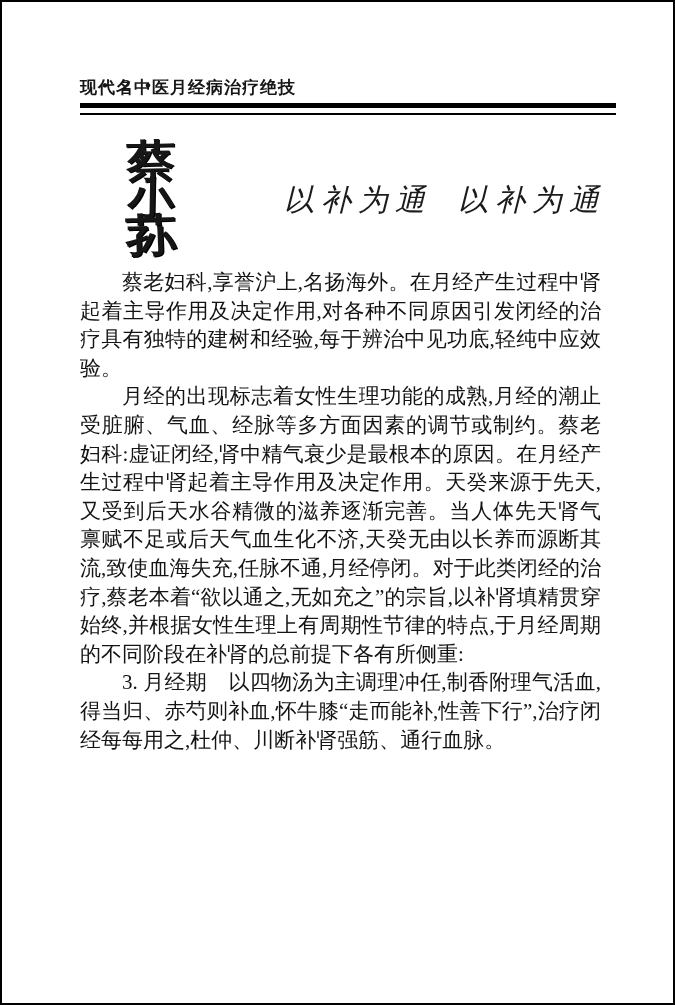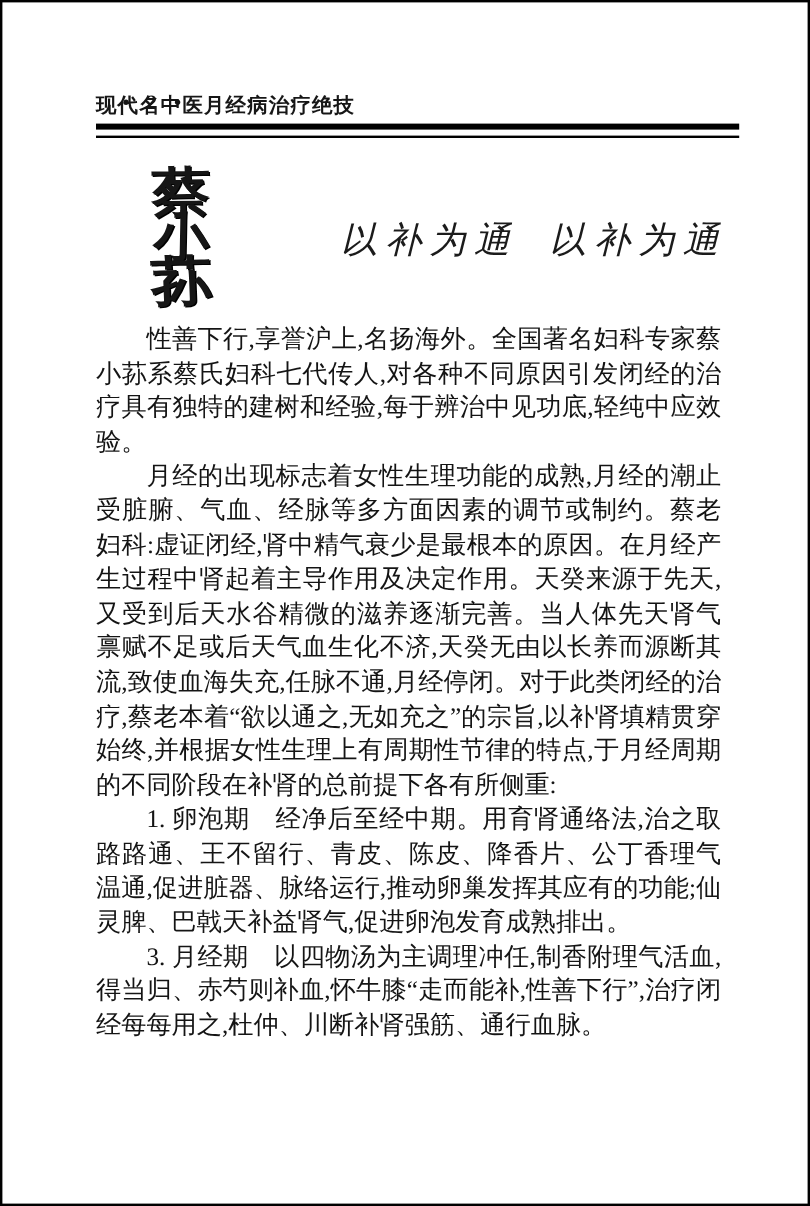--- a/index.html
+++ b/index.html
@@ -128,19 +128,18 @@
     <div class="author-char">蔡</div>
     <div class="author-char">小</div>
     <div class="author-char">荪</div>
   </div>
 
   <div class="section-title">
     <span>以补为通</span><span class="gap"></span><span>以补为通</span>
   </div>
 
   <div class="body-text">
-    <p>性善下行,享誉沪上,名扬海外。全国著名妇科专家蔡小荪系蔡氏妇科七代传人,对各种不同原因引发闭经的治疗具有独特的建树和经验,每于辨治中见功底,轻纯中应效验。</p>
+    <p>蔡老妇科,享誉沪上,名扬海外。在月经产生过程中肾起着主导作用及决定作用,对各种不同原因引发闭经的治疗具有独特的建树和经验,每于辨治中见功底,轻纯中应效验。</p>
     <p>月经的出现标志着女性生理功能的成熟,月经的潮止受脏腑、气血、经脉等多方面因素的调节或制约。蔡老妇科:虚证闭经,肾中精气衰少是最根本的原因。在月经产生过程中肾起着主导作用及决定作用。天癸来源于先天,又受到后天水谷精微的滋养逐渐完善。当人体先天肾气禀赋不足或后天气血生化不济,天癸无由以长养而源断其流,致使血海失充,任脉不通,月经停闭。对于此类闭经的治疗,蔡老本着“欲以通之,无如充之”的宗旨,以补肾填精贯穿始终,并根据女性生理上有周期性节律的特点,于月经周期的不同阶段在补肾的总前提下各有所侧重:</p>
-    <p>1. 卵泡期　经净后至经中期。用育肾通络法,治之取路路通、王不留行、青皮、陈皮、降香片、公丁香理气温通,促进脏器、脉络运行,推动卵巢发挥其应有的功能;仙灵脾、巴戟天补益肾气,促进卵泡发育成熟排出。</p>
     <p>3. 月经期　以四物汤为主调理冲任,制香附理气活血,得当归、赤芍则补血,怀牛膝“走而能补,性善下行”,治疗闭经每每用之,杜仲、川断补肾强筋、通行血脉。</p>
   </div>
 
 </div>
 
 </body></html>

